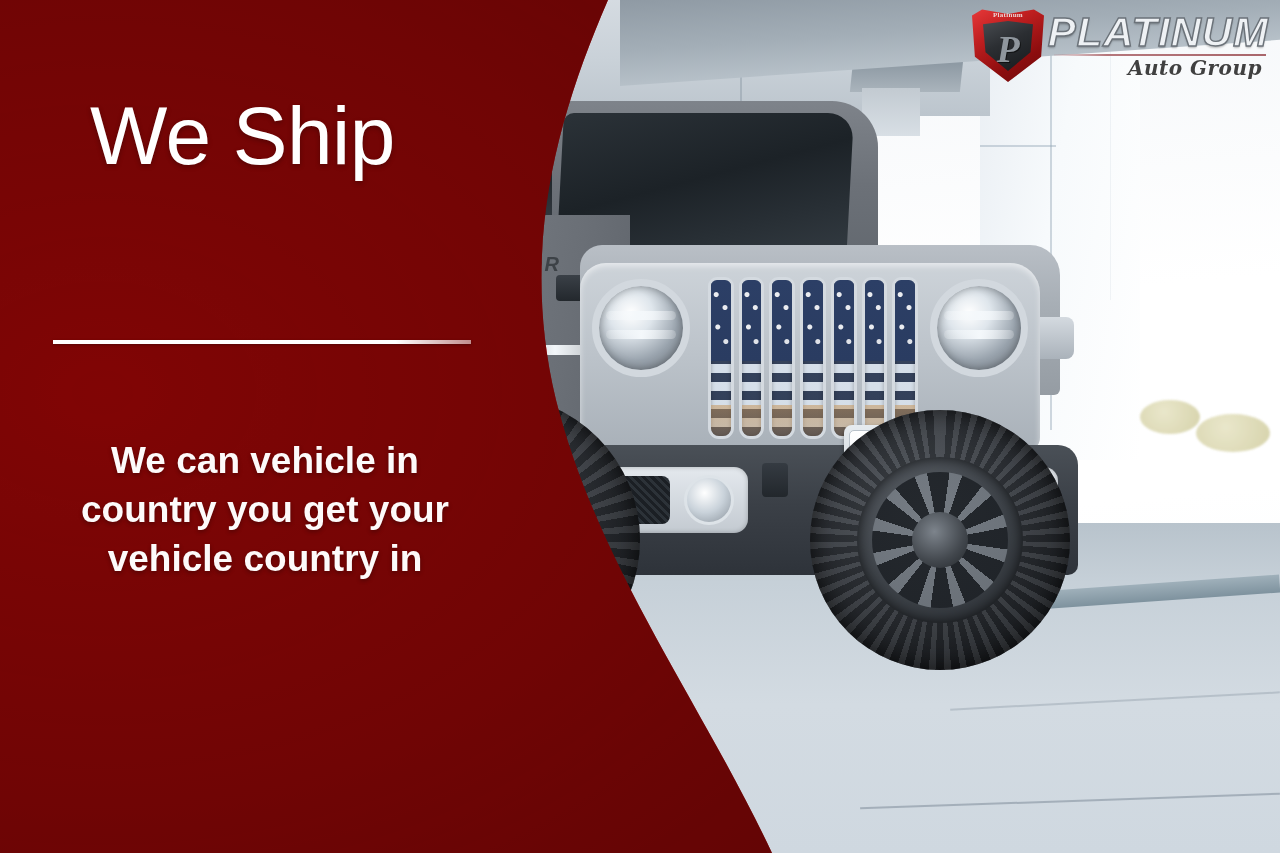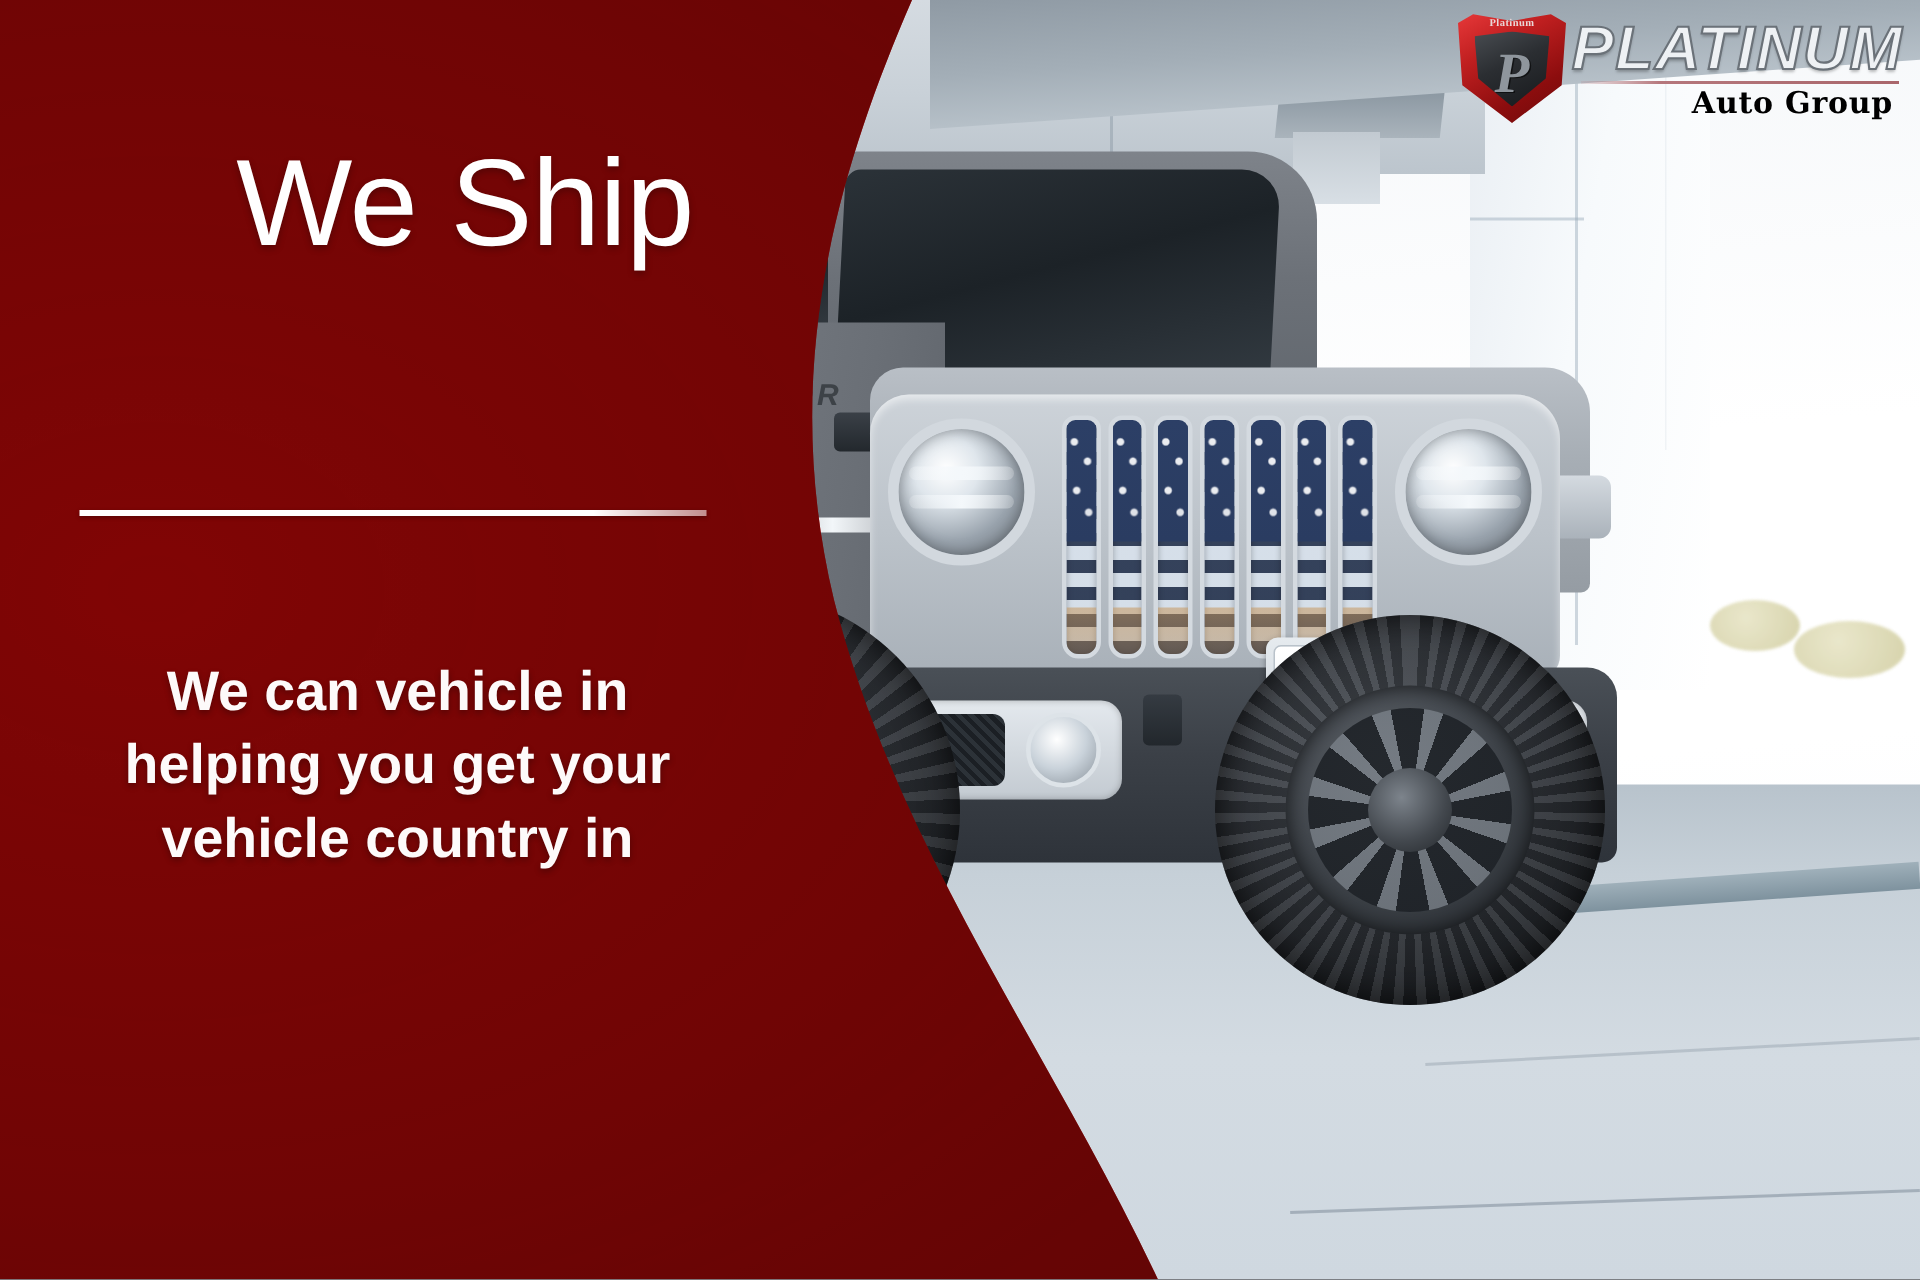--- a/index.html
+++ b/index.html
@@ -276,21 +276,20 @@
 
   .headline{
     position:absolute;left:90px;top:92px;width:440px;
     color:#ffffff;
     font-family:"Liberation Sans", sans-serif;
     font-weight:400;
     font-size:82px;
     line-height:1.08;
     letter-spacing:-.5px;
     text-shadow:0 2px 5px rgba(0,0,0,.28);
-    text-align:center;
   }
   .headline span{display:block;}
 
   .rule{
     position:absolute;left:53px;top:340px;width:418px;height:4px;
     background:linear-gradient(90deg,#ffffff 0%,#ffffff 82%,rgba(255,255,255,.55) 100%);
     box-shadow:0 1px 3px rgba(0,0,0,.3);
   }
 
   .subcopy{
@@ -346,22 +345,22 @@
     white-space:nowrap;
     transform:scaleX(1.02);
   }
   .wm-rule{
     position:absolute;left:82px;top:48px;width:212px;height:2px;
     background:linear-gradient(90deg,rgba(185,120,125,.15),#b5777c 25%,#a9666b 100%);
   }
   .subwordmark{
     position:absolute;right:4px;top:50px;
     font-family:"DejaVu Serif", serif;
-    font-weight:700;font-size:20px;
-    color:#000000;letter-spacing:.5px;
+    font-style:italic;font-weight:700;font-size:20px;
+    color:#404040;letter-spacing:.5px;
     text-shadow:0 1px 1px rgba(255,255,255,.5);
     white-space:nowrap;
   }
 </style>
 </head>
 <body>
 
 <div id="stage">
 
   <div class="photo">
@@ -471,21 +470,21 @@
   <div class="copy">
 
     <div class="headline">
       <span>We Ship</span>
     </div>
 
     <div class="rule"></div>
 
     <div class="subcopy">
       <span>We can vehicle in</span>
-      <span>helping you get your</span>
+      <span>country you get your</span>
       <span>vehicle country in</span>
     </div>
   </div>
 
   <div class="logo">
 
     <div class="shield-wrap">
       <div class="shield-outer"></div>
       <div class="shield-tag">Platinum</div>
       <div class="shield-inner">

